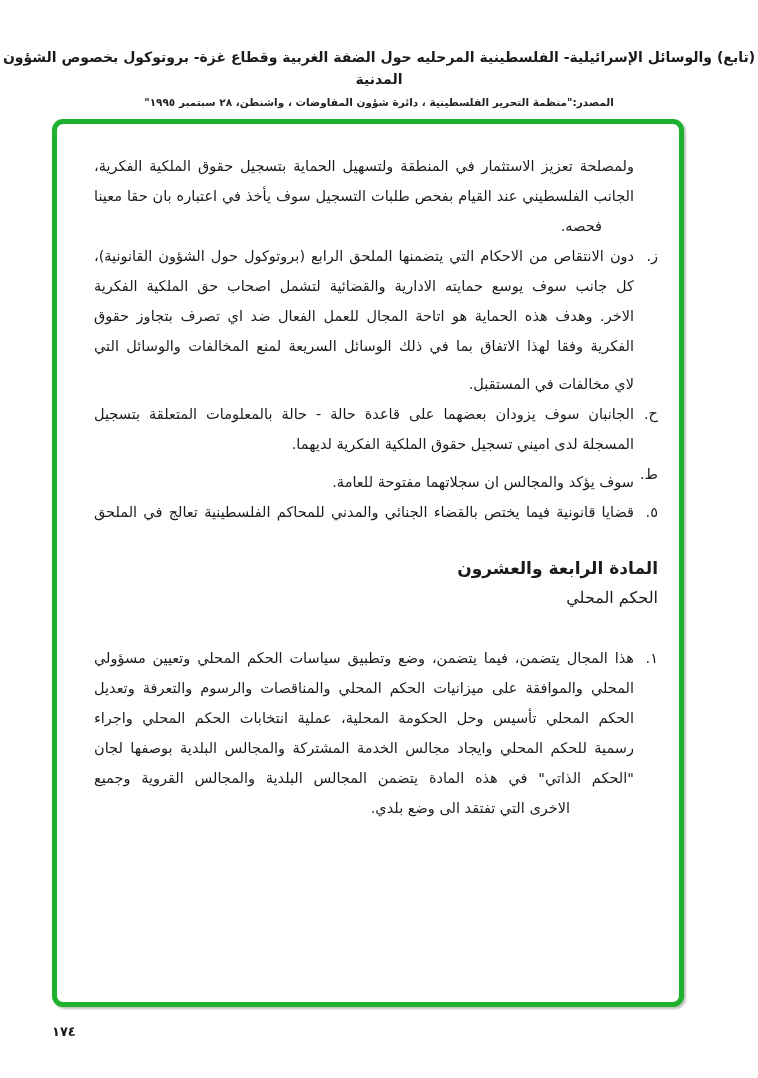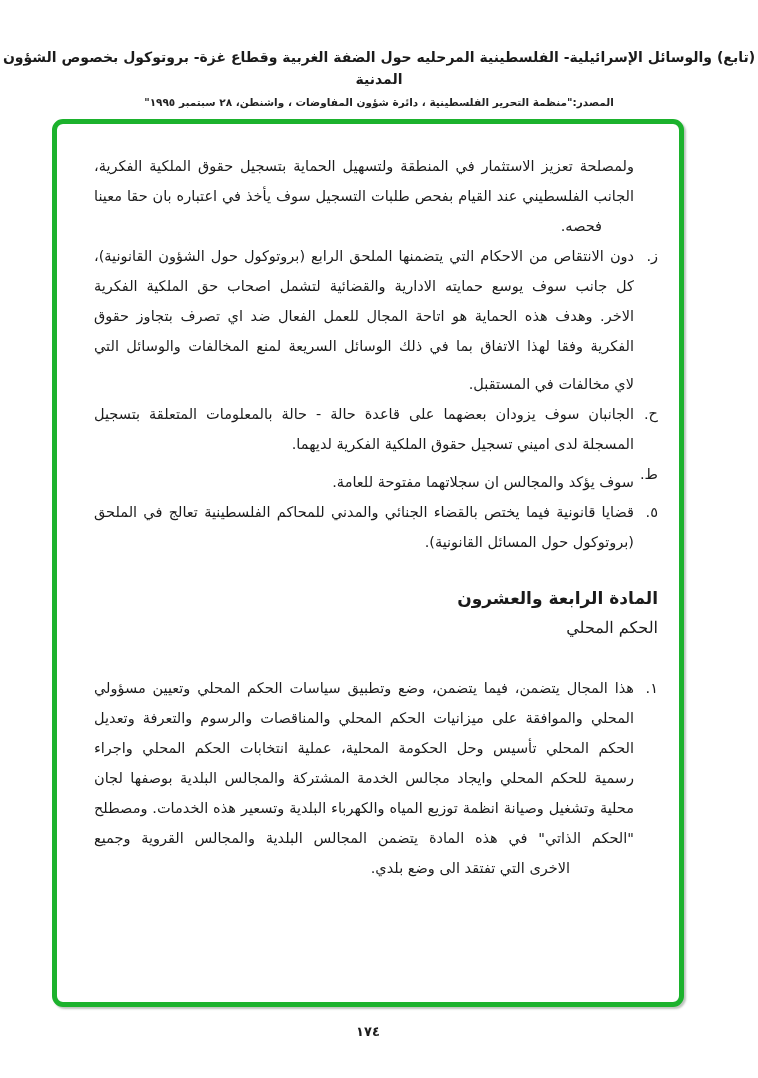--- a/index.html
+++ b/index.html
@@ -40,21 +40,21 @@
     font-size:17px;font-weight:bold;line-height:30px;text-align:right;
     margin-top:26px;
   }
   .article-subheading{
     font-size:16px;line-height:30px;text-align:right;
     font-family:"DejaVu Serif","Liberation Serif",serif;
   }
   .article-para{margin-top:30px;}
   .page-number{
     position:absolute;top:1024px;left:52px;width:632px;
-    text-align:center;font-size:13px;font-weight:bold;letter-spacing:2px;
+    font-size:13px;font-weight:bold;letter-spacing:2px;
   }
 </style>
 </head>
 <body>
 
 <div class="header">
   <div class="header-title">(تابع) والوسائل الإسرائيلية- الفلسطينية المرحليه حول الضفة الغربية وقطاع غزة- بروتوكول بخصوص الشؤون المدنية</div>
   <div class="header-source">المصدر:"منظمة التحرير الفلسطينية ، دائرة شؤون المفاوضات ، واشنطن، ٢٨ سبتمبر ١٩٩٥"</div>
 </div>
 
@@ -93,35 +93,33 @@
       <span class="marker">ط.</span>
       <div class="lines">
         <div class="line" data-align="right">سوف يؤكد والمجالس ان سجلاتهما مفتوحة للعامة.</div>
       </div>
     </div>
 
     <div class="para">
       <span class="marker">٥.</span>
       <div class="lines">
         <div class="line" data-align="justify">قضايا قانونية فيما يختص بالقضاء الجنائي والمدني للمحاكم الفلسطينية تعالج في الملحق الرابع</div>
-        <div class="line" data-align="center">(بروتوكول حول المسائل القانونية).</div>
       </div>
     </div>
 
     <div class="article-heading">المادة الرابعة والعشرون</div>
     <div class="article-subheading">الحكم المحلي</div>
 
     <div class="para article-para">
       <span class="marker">١.</span>
       <div class="lines">
         <div class="line" data-align="justify">هذا المجال يتضمن، فيما يتضمن، وضع وتطبيق سياسات الحكم المحلي وتعيين مسؤولي الحكم</div>
         <div class="line" data-align="justify">المحلي والموافقة على ميزانيات الحكم المحلي والمناقصات والرسوم والتعرفة وتعديل حدود</div>
         <div class="line" data-align="justify">الحكم المحلي تأسيس وحل الحكومة المحلية، عملية انتخابات الحكم المحلي واجراء تفتيشات</div>
         <div class="line" data-align="justify">رسمية للحكم المحلي وايجاد مجالس الخدمة المشتركة والمجالس البلدية بوصفها لجان تخطيط</div>
-        <div class="line" data-align="justify">محلية وتشغيل وصيانة انظمة توزيع المياه والكهرباء البلدية وتسعير هذه الخدمات. ومصطلح</div>
         <div class="line" data-align="justify">"الحكم الذاتي" في هذه المادة يتضمن المجالس البلدية والمجالس القروية وجميع المجتمعات</div>
         <div class="line" data-align="right64">الاخرى التي تفتقد الى وضع بلدي.</div>
       </div>
     </div>
 
   </div>
 </div>
 
 <div class="page-number">١٧٤</div>
 

